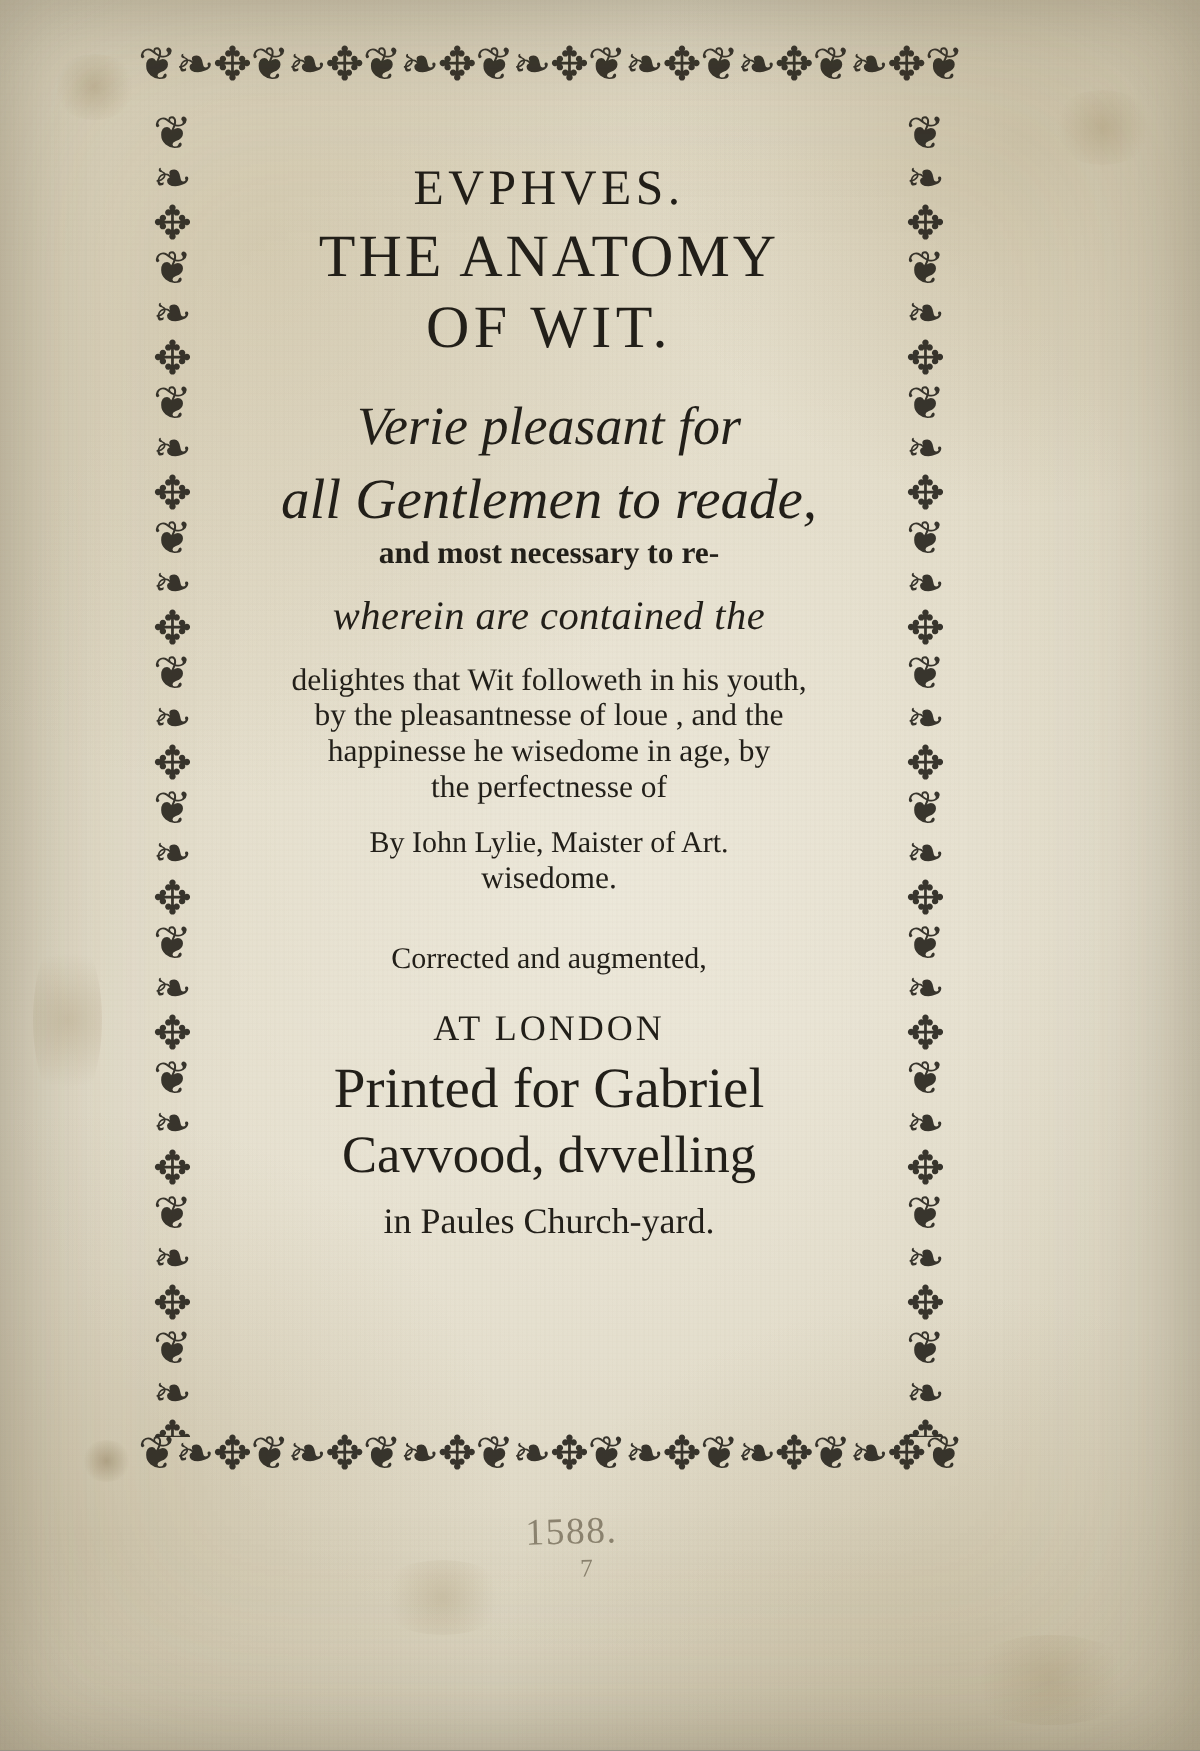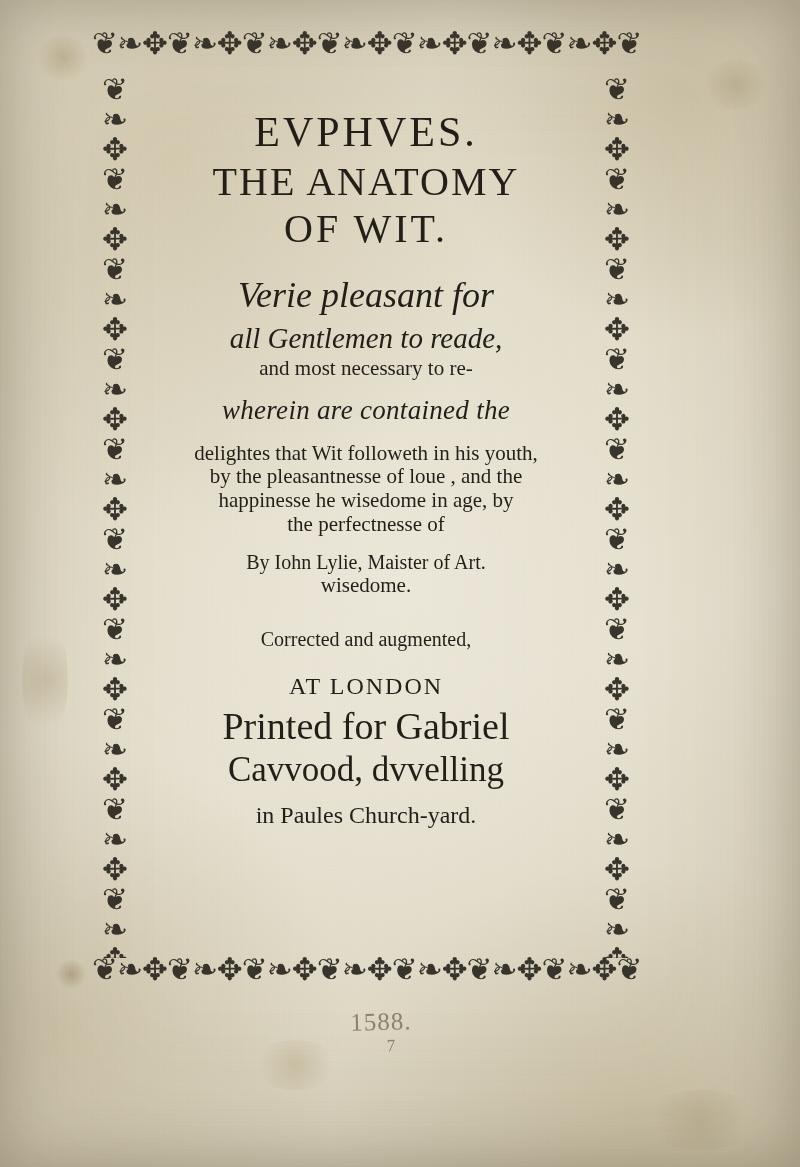--- a/index.html
+++ b/index.html
@@ -89,47 +89,48 @@
   #textblock {
     position: absolute;
     left: 140px;
     top: 108px;
     width: 452px;
     text-align: center;
     color: #221f19;
   }
   .ln { display: block; }
   .t-title1 {
-    font-size: 42px;
+    font-size: 33px;
     letter-spacing: 3px;
     margin-bottom: 2px;
   }
   .t-title2 {
     font-size: 40px;
     letter-spacing: 2px;
     margin-bottom: 0px;
   }
   .t-title3 {
     font-size: 40px;
     letter-spacing: 3px;
     margin-bottom: 22px;
   }
   .t-big-ital {
     font-size: 36px;
     font-style: italic;
     margin-bottom: 6px;
   }
   .t-med-ital {
-    font-size: 29px;
+    font-size: 38px;
     font-style: italic;
     margin-bottom: 2px;
   }
   .t-sm {
     font-size: 21px;
     line-height: 1.12;
+    font-weight: bold;
   }
   .t-sm-gap { margin-top: 14px; }
   .t-wherein {
     font-size: 27px;
     font-style: italic;
     margin-bottom: 16px;
     letter-spacing: .3px;
   }
   .t-body {
     font-size: 21px;

